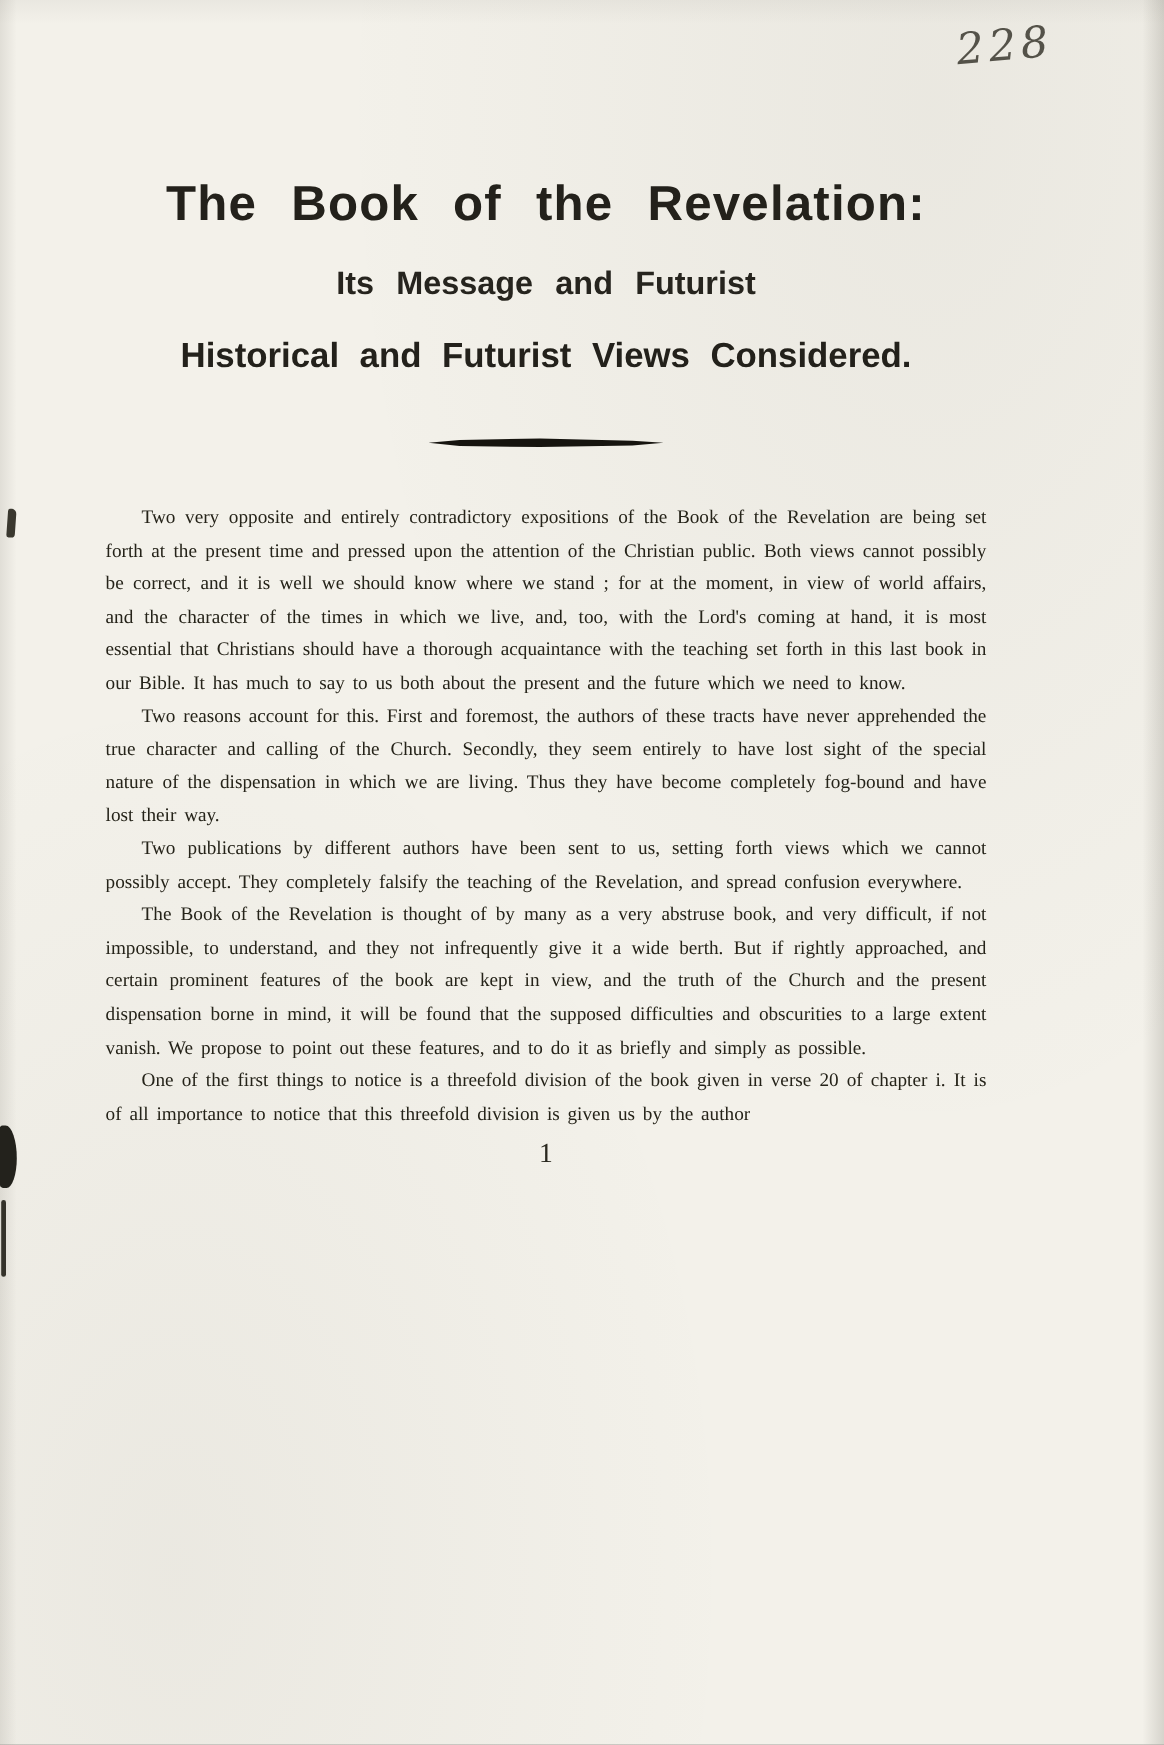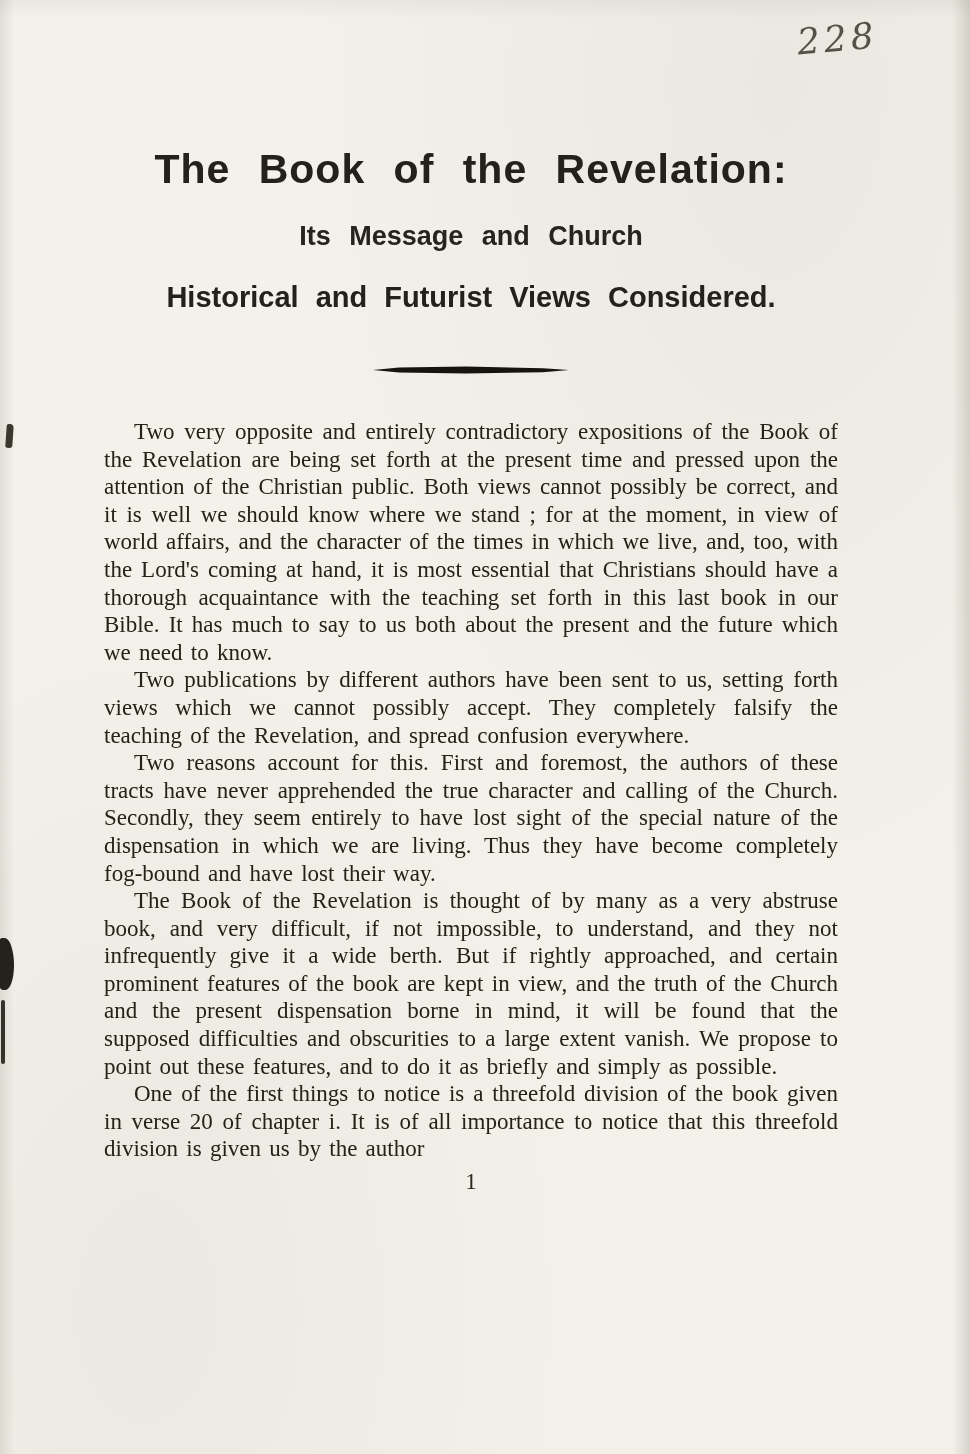--- a/index.html
+++ b/index.html
@@ -25,21 +25,21 @@
     right: 92px;
     font-family: "DejaVu Serif", serif;
     font-style: italic;
     font-size: 36px;
     letter-spacing: 4px;
     color: rgba(58,55,46,0.85);
     transform: rotate(-5deg);
   }
   .content {
     position: absolute;
-    left: 104px;
+    left: 88px;
     top: 0;
     width: 734px;
   }
   .title {
     margin-top: 146px;
     text-align: center;
     font-family: "Liberation Sans", sans-serif;
     font-weight: 700;
     font-size: 41px;
     letter-spacing: 1px;
@@ -63,21 +63,21 @@
     font-size: 29px;
     word-spacing: 9px;
     color: #23211b;
   }
   .divider-wrap {
     margin-top: 48px;
     text-align: center;
   }
   .body-text {
     margin-top: 38px;
-    font-size: 23px;
+    font-size: 16px;
     line-height: 27.6px;
     text-align: justify;
     word-spacing: 2.5px;
     color: #252319;
   }
   .body-text p {
     margin: 0;
     text-indent: 30px;
   }
   .page-number {
@@ -118,34 +118,34 @@
   <div class="handwritten">228</div>
 
   <span class="ink-mark m1"></span>
   <span class="ink-mark m2"></span>
   <span class="ink-mark m3"></span>
 
   <div class="content">
 
     <div class="title">The Book of the Revelation:</div>
 
-    <div class="subtitle1">Its Message and Church</div>
+    <div class="subtitle1">Its Message and Futurist</div>
 
     <div class="subtitle2">Historical and Futurist Views Considered.</div>
 
     <div class="divider-wrap">
       <svg width="200" height="12" viewBox="0 0 200 12" aria-hidden="true">
         <path d="M2 6 L28 3.6 L95 2.4 L172 4.2 L198 6 L172 8.2 L95 9.6 L28 8.6 Z" fill="#16140f"></path>
       </svg>
     </div>
 
     <div class="body-text">
       <p>Two very opposite and entirely contradictory expositions of the Book of the Revelation are being set forth at the present time and pressed upon the attention of the Christian public.  Both views cannot possibly be correct, and it is well we should know where we stand ; for at the moment, in view of world affairs, and the character of the times in which we live, and, too, with the Lord's coming at hand, it is most essential that Christians should have a thorough acquaintance with the teaching set forth in this last book in our Bible.  It has much to say to us both about the present and the future which we need to know.</p>
+      <p>Two reasons account for this.  First and foremost, the authors of these tracts have never apprehended the true character and calling of the Church.  Secondly, they seem entirely to have lost sight of the special nature of the dispensation in which we are living.  Thus they have become completely fog-bound and have lost their way.</p>
       <p>Two publications by different authors have been sent to us, setting forth views which we cannot possibly accept.  They completely falsify the teaching of the Revelation, and spread confusion everywhere.</p>
-      <p>Two reasons account for this.  First and foremost, the authors of these tracts have never apprehended the true character and calling of the Church.  Secondly, they seem entirely to have lost sight of the special nature of the dispensation in which we are living.  Thus they have become completely fog-bound and have lost their way.</p>
       <p>The Book of the Revelation is thought of by many as a very abstruse book, and very difficult, if not impossible, to understand, and they not infrequently give it a wide berth.  But if rightly approached, and certain prominent features of the book are kept in view, and the truth of the Church and the present dispensation borne in mind, it will be found that the supposed difficulties and obscurities to a large extent vanish.  We propose to point out these features, and to do it as briefly and simply as possible.</p>
       <p>One of the first things to notice is a threefold division of the book given in verse 20 of chapter i.   It is of all importance to notice that this threefold division is given us by the author</p>
     </div>
 
     <div class="page-number">1</div>
 
   </div>
 </div>
 
 </body></html>

